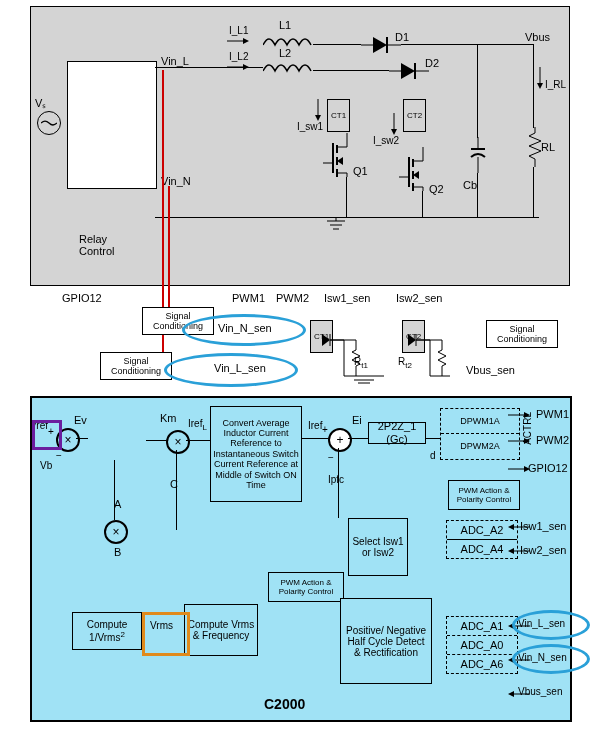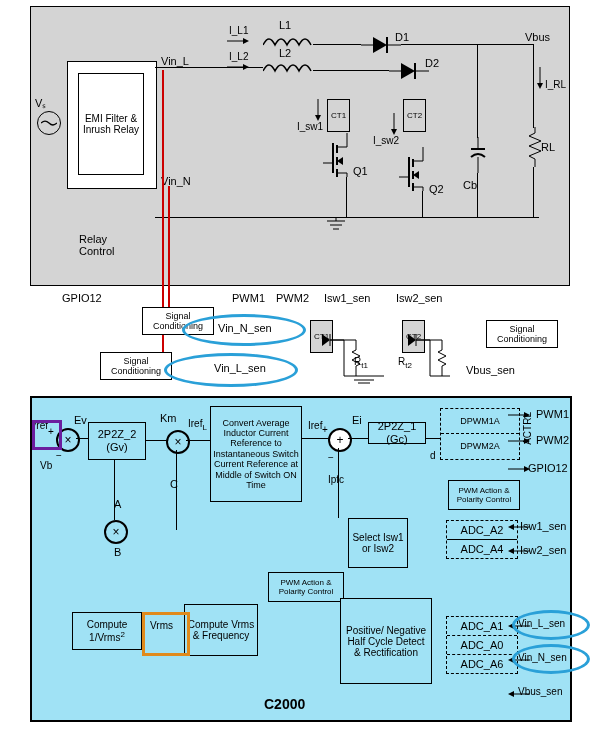--- a/index.html
+++ b/index.html
@@ -49,23 +49,20 @@
   <div class="power">
 
     <div style="position:absolute;left:6px;top:104px;width:22px;height:22px;border:1px solid #000;border-radius:50%;background:#d4d4d4;display:flex;align-items:center;justify-content:center">
       <svg viewBox="0 0 20 10" width="16" height="8">
           <path d="M0 5 Q5 0 10 5 Q15 10 20 5" fill="none" stroke="#000" stroke-width="1.5"></path>
         </svg>
     </div>
     <div class="lbl" style="left:4px;top:88px">Vₛ</div>
 
     <div style="position:absolute;left:36px;top:54px;width:88px;height:126px;border:1px solid #000;background:#fff"></div>
-    <div class="block" style="left:47px;top:66px;width:66px;height:102px;font-size:10px">
-        <span>EMI Filter &amp; Inrush Relay</span>
-      </div>
 
     <div class="lbl" style="left:130px;top:48px">Vin_L</div>
     <div class="lbl" style="left:130px;top:168px">Vin_N</div>
 
     <div class="lbl" style="left:48px;top:226px;width:50px">Relay Control</div>
 
     <div class="inductor" style="left:232px;top:28px;width:50px">
       <svg viewBox="0 0 50 14">
           <path d="M0 10 Q6 -2 12 10 Q18 -2 24 10 Q30 -2 36 10 Q42 -2 48 10" fill="none" stroke="#000" stroke-width="1.5"></path>
         </svg>
@@ -245,23 +242,20 @@
   <div class="ctrl">
 
     <div class="lbl small" style="left:-2px;top:22px;color:#000">Vref</div>
     <div class="lbl small" style="left:8px;top:62px">Vb</div>
 
     <div class="sum" style="left:24px;top:30px">×</div>
     <div class="lbl small" style="left:16px;top:28px">+</div>
     <div class="lbl small" style="left:24px;top:52px">−</div>
     <div class="lbl" style="left:42px;top:16px">Ev</div>
 
-    <div class="block" style="left:56px;top:24px;width:58px;height:38px;background:#a0e2f5">
-      <div style="line-height:1.2"><span>2P2Z_2</span><br><span>(Gv)</span></div>
-    </div>
 
     <div class="sum" style="left:134px;top:32px">×</div>
     <div class="lbl" style="left:128px;top:14px">Km</div>
     <div class="lbl small" style="left:156px;top:20px">Iref<sub>L</sub></div>
     <div class="lbl" style="left:138px;top:80px">C</div>
 
     <div class="block" style="left:178px;top:8px;width:92px;height:96px;font-size:9px;background:#a0e2f5;line-height:1.15">
         <span>Convert Average Inductor Current Reference to Instantaneous Switch Current Reference at Middle of Switch ON Time</span>
       </div>
 
@@ -280,21 +274,21 @@
     <div style="position:absolute;left:408px;top:10px;width:78px;height:50px;border:1.5px dashed #000">
       <div style="border-bottom:1.5px dashed #000;height:24px;display:flex;align-items:center;justify-content:center;font-size:9px">DPWM1A</div>
       <div style="height:24px;display:flex;align-items:center;justify-content:center;font-size:9px">DPWM2A</div>
     </div>
     <div class="lbl small" style="left:490px;top:14px;writing-mode:vertical-rl;transform:rotate(180deg)">ACTRL</div>
 
     <div class="block" style="left:416px;top:82px;width:72px;height:30px;font-size:8px;background:#a0e2f5">
         <span>PWM Action &amp; Polarity Control</span>
       </div>
 
-    <div class="block" style="left:316px;top:120px;width:60px;height:50px;font-size:10px;background:#a0e2f5">
+    <div class="block" style="left:316px;top:120px;width:60px;height:58px;font-size:10px;background:#a0e2f5">
         <span>Select Isw1 or Isw2</span>
       </div>
 
     <div class="adcStack" style="left:414px;top:122px;width:72px">
       <div>ADC_A2</div>
       <div>ADC_A4</div>
     </div>
 
     <div class="lbl" style="left:82px;top:100px">A</div>
     <div class="sum" style="left:72px;top:122px">×</div>

